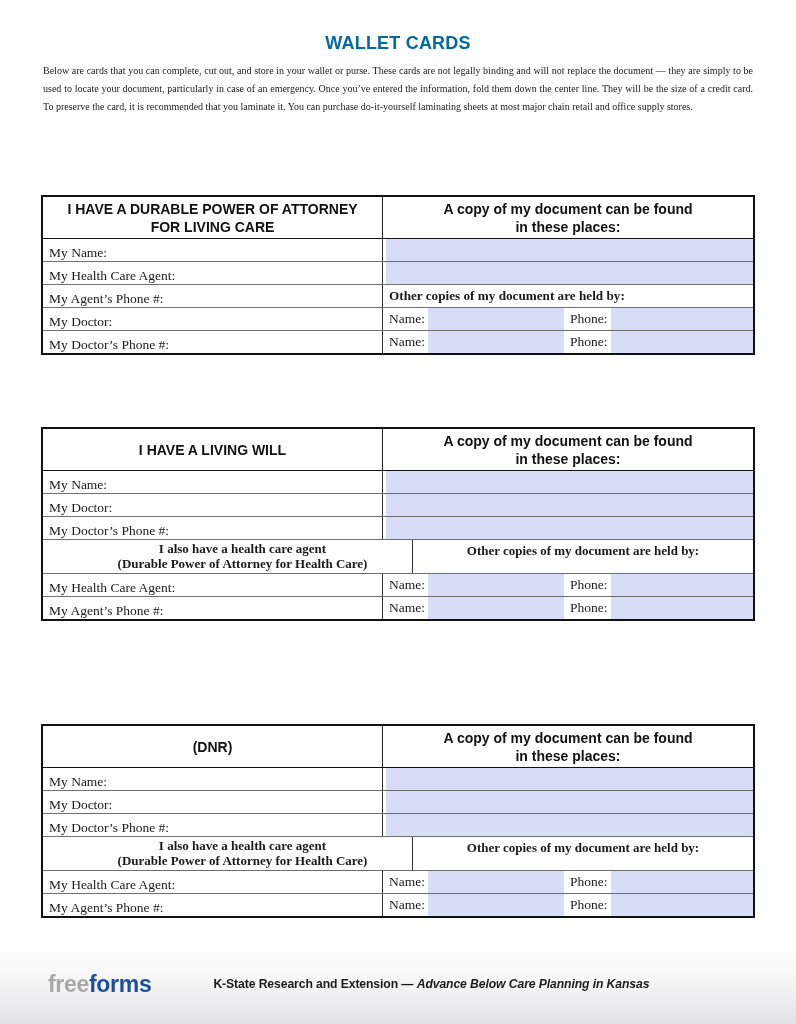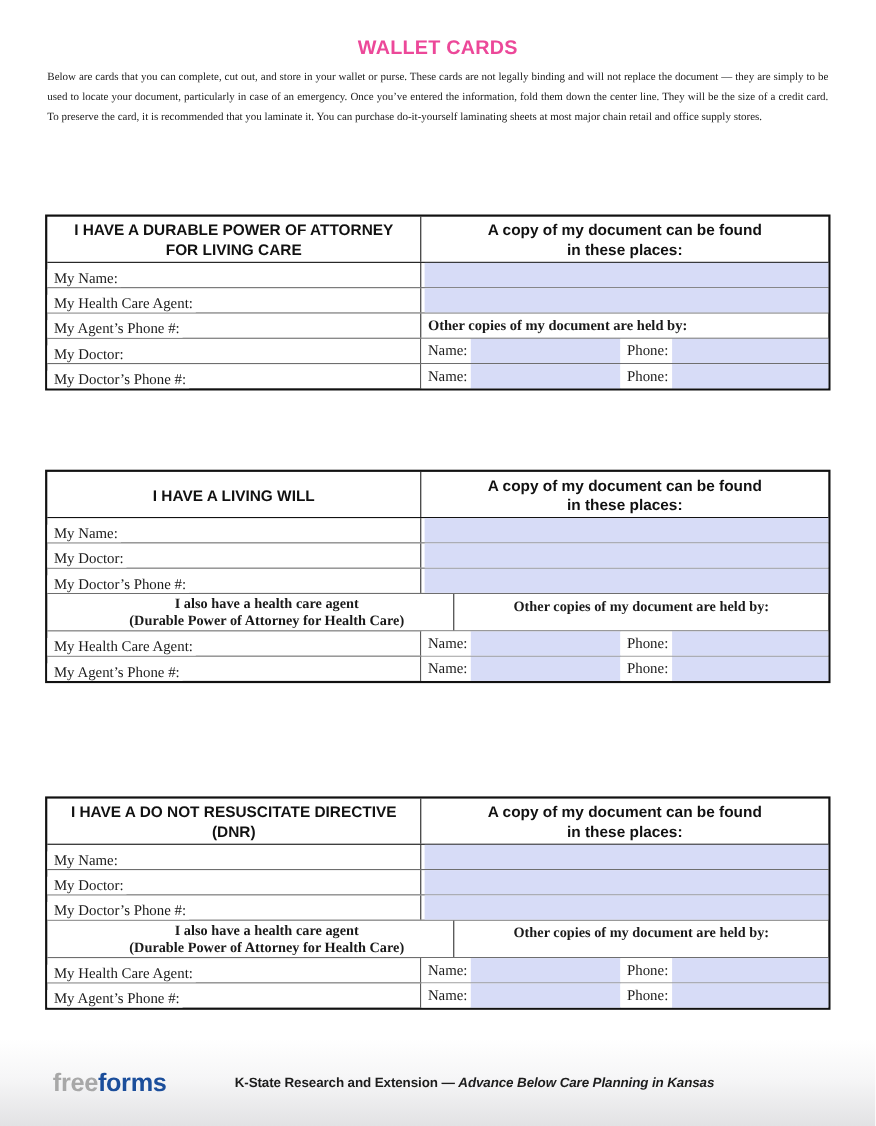--- a/index.html
+++ b/index.html
@@ -6,21 +6,21 @@
   html,body { background:#ffffff; }
   .page {
     position:relative; width:796px; height:1024px; margin:0 auto;
     background:#ffffff; overflow:hidden;
     font-family:"Liberation Serif", serif; color:#1a1a1a;
   }
   
   .title {
     padding-top:33px; text-align:center;
     font-family:"Liberation Sans", sans-serif;
-    font-size:18px; font-weight:700; letter-spacing:0.2px; color:#ec4899;
+    font-size:18px; font-weight:700; letter-spacing:0.2px; color:#0369a1;
   }
   .intro {
     margin:8px 43px 0 43px;
     font-size:10px; line-height:18.2px; text-align:justify; color:#191919;
   }
   
   .card {
     position:absolute; left:41px; width:714px;
     border:2px solid #111; background:#fff;
   }
@@ -211,21 +211,20 @@
           <span class="np-name-fld"></span>
         <span class="lbl">Phone:</span>
           <span class="np-phone-fld"></span>
       </div>
     </div>
   </div>
 
   <div class="card" style="top:724px">
     <div class="chead">
       <div class="chead-l">
-        <div>I HAVE A DO NOT RESUSCITATE DIRECTIVE</div>
         <div>(DNR)</div>
       </div>
       <div class="chead-r">
         <div>A copy of my document can be found</div>
         <div>in these places:</div>
       </div>
     </div>
     <div class="row first">
       <div class="cl">
           <span class="lbl">My Name:</span>

